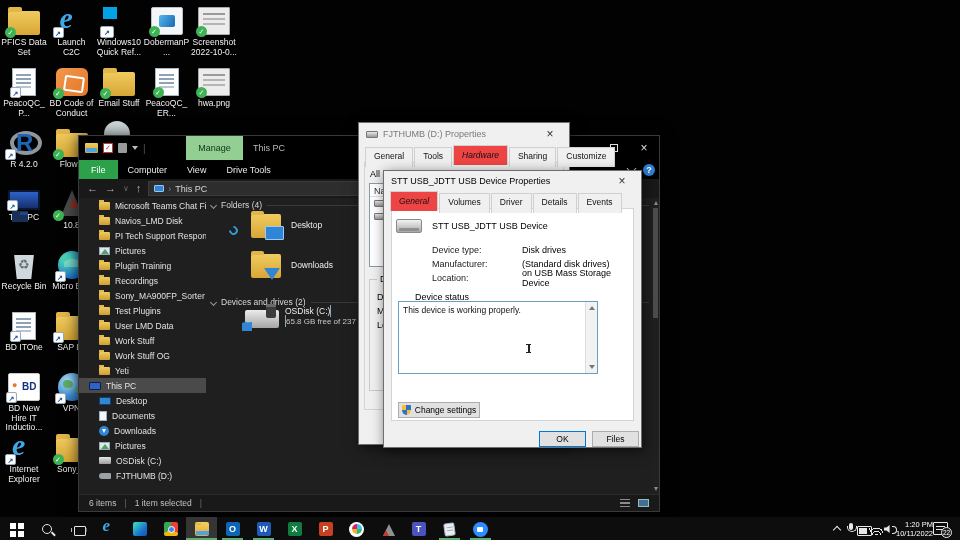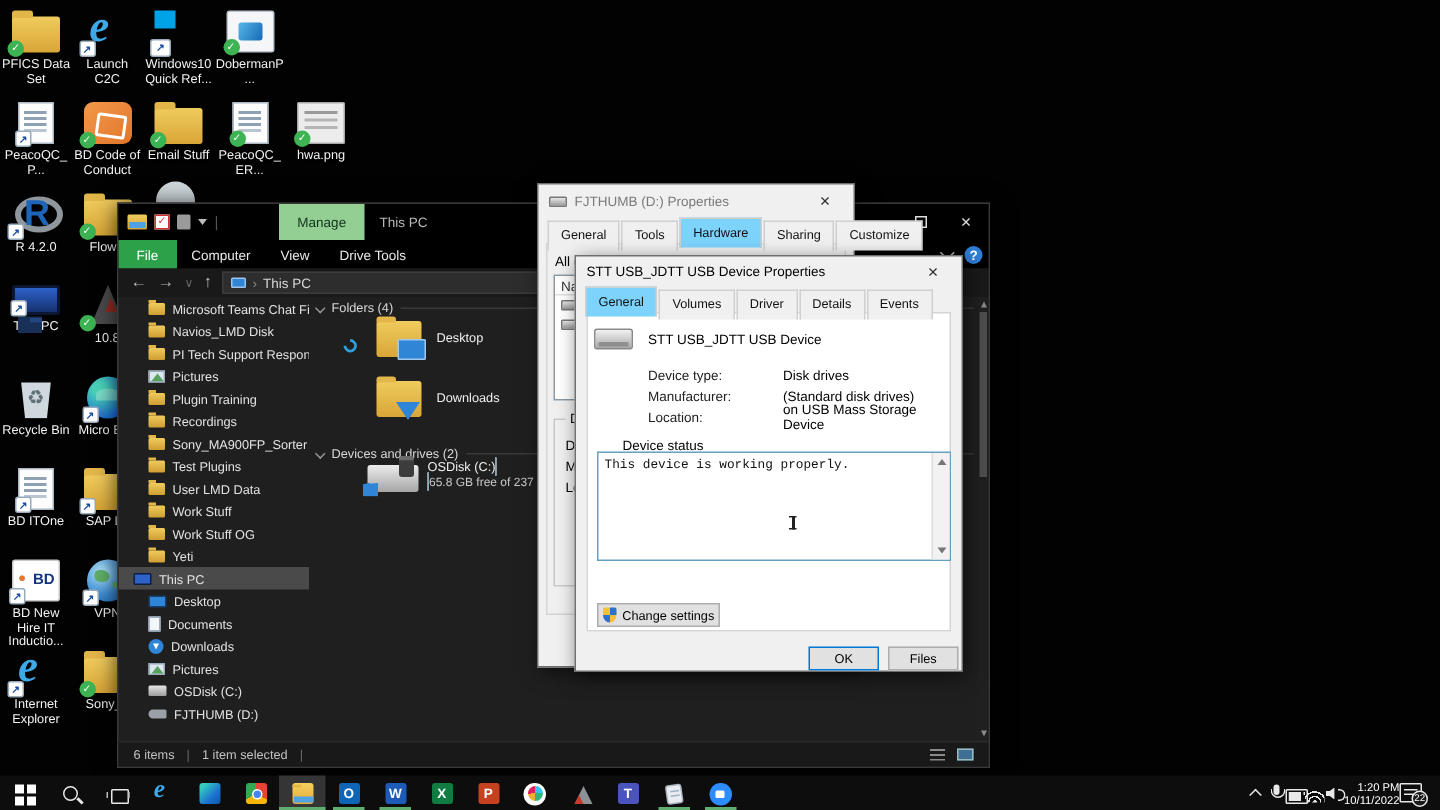--- a/index.html
+++ b/index.html
@@ -158,21 +158,21 @@
   
   .dlg{position:absolute;background:#f0f0f0;border:1px solid #6e6e6e;box-shadow:2px 3px 12px rgba(0,0,0,.55);
       font-size:9px;color:#000;}
   .dlg-title{height:20px;display:flex;align-items:center;padding:0 7px;gap:5px;}
   .dlg-title .txt{flex:1;font-size:9px;}
   .dlg-x{width:24px;text-align:center;font-size:12px;color:#333;}
   .mini-drive{width:12px;height:7px;background:linear-gradient(#e8e8e8,#9a9a9a);border-radius:1px;border:1px solid #777;}
   .tabs{display:flex;padding:0 6px;position:relative;z-index:3;}
   .tab{padding:2.5px 8px 2px;border:1px solid #d0d0d0;border-bottom:none;background:#f0f0f0;margin-right:1px;
       font-size:8.5px;position:relative;top:2px;color:#111;}
-  .tab.active{background:#7dd3fc;top:0;padding-top:4px;padding-bottom:5px;z-index:4;}
+  .tab.active{background:#ef4444;top:0;padding-top:4px;padding-bottom:5px;z-index:4;font-style:italic;}
   .tabpage{position:absolute;background:#fff;border:1px solid #d4d4d4;z-index:2;}
   
   #bdlg{left:358px;top:122px;width:212px;height:323px;z-index:20;}
   #bdlg .dlg-title{height:22px;color:#7a7a7a;}
   #bdlg .tabpage{left:5px;right:5px;top:39px;bottom:34px;background:#f0f0f0;}
   .bd-label{position:absolute;left:5px;top:6px;}
   .bd-list{position:absolute;left:4px;top:20px;width:190px;height:84px;background:#fff;border:1px solid #8a9aa6;}
   .bd-list .hd{height:13px;border-bottom:1px solid #e0e0e0;padding:2px 4px;color:#333;}
   .bd-row{height:13px;display:flex;align-items:center;gap:4px;padding-left:4px;}
   .bd-group{position:absolute;left:4px;top:116px;width:190px;height:112px;border:1px solid #c9c9c9;}
@@ -182,22 +182,22 @@
   #fdlg{left:383px;top:170px;width:259px;height:278px;z-index:30;}
   #fdlg .tabpage{left:7px;right:7px;top:37px;height:213px;}
   .fd-devicon{position:absolute;left:12px;top:48px;width:26px;height:14px;
       background:linear-gradient(#f2f2f2,#a8a8a8);border-radius:2px;border:1px solid #8a8a8a;z-index:5;}
   .fd-devicon::after{content:"";position:absolute;left:2px;bottom:1px;width:20px;height:3px;background:#8f8f8f;border-radius:1px;}
   .fd-name{position:absolute;left:48px;top:50px;z-index:5;}
   .fd-fields{position:absolute;left:48px;top:72px;z-index:5;}
   .fd-row{display:flex;height:14px;align-items:center;}
   .fd-row .lbl{width:90px;color:#222;}
   .fd-status-lbl{position:absolute;left:15px;top:121px;z-index:5;padding-left:16px;}
-  .fd-box{position:absolute;left:14px;top:130px;width:236px;height:73px;background:#fff;
-      border:1px solid #66a0c0;z-index:5;font-family:Liberation Mono, monospace;}
+  .fd-box{position:absolute;left:14px;top:130px;width:200px;height:73px;background:#fff;
+      border:1px solid #66a0c0;z-index:5;}
   .fd-box .txt{position:absolute;left:4px;top:3px;font-size:8.5px;color:#111;}
   .fd-scroll{position:absolute;right:0;top:0;bottom:0;width:12px;background:#f2f2f2;border-left:1px solid #ddd;}
   .fd-scroll .a{position:absolute;left:3px;width:0;height:0;border-left:3px solid transparent;border-right:3px solid transparent;}
   .fd-scroll .a.up{top:4px;border-bottom:4px solid #777;}
   .fd-scroll .a.down{bottom:4px;border-top:4px solid #777;}
   .ibeam{position:absolute;left:129px;top:42px;width:1.5px;height:9px;background:#222;z-index:6;}
   .ibeam::before,.ibeam::after{content:"";position:absolute;left:-1.8px;width:5px;height:1.2px;background:#222;}
   .ibeam::before{top:0;} .ibeam::after{bottom:0;}
   .btn{background:#e1e1e1;border:1px solid #adadad;font-size:8.5px;display:flex;align-items:center;
       justify-content:center;color:#000;}
@@ -299,20 +299,27 @@
     </div>
 
     <div class="di" style="--c: 3; --r: 0;">
       <div class="glyph i-app">
         <span></span>
         <span class="ov i-check"></span>
       </div>
       <div class="di-label">DobermanP...</div>
     </div>
 
+    <div class="di" style="--c: 4; --r: 0;">
+      <div class="glyph i-shot">
+        <span></span>
+        <span class="ov i-check"></span>
+      </div>
+      <div class="di-label">Screenshot 2022-10-0...</div>
+    </div>
 
     <div class="di" style="--c: 1; --r: 1;">
       <div class="glyph i-orange">
         <span></span>
         <span class="ov i-check"></span>
       </div>
       <div class="di-label">BD Code of Conduct</div>
     </div>
 
     <div class="di" style="--c: 0; --r: 1;">

